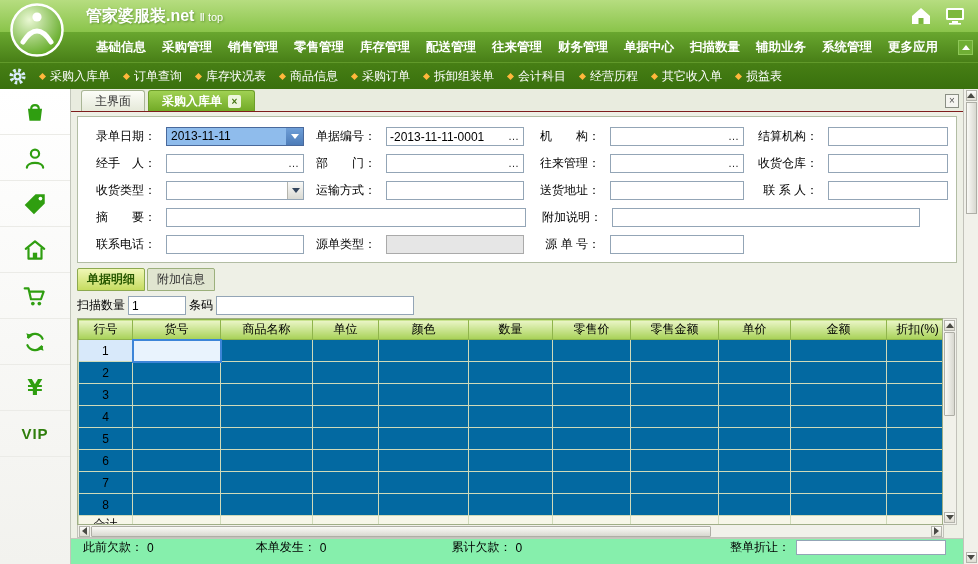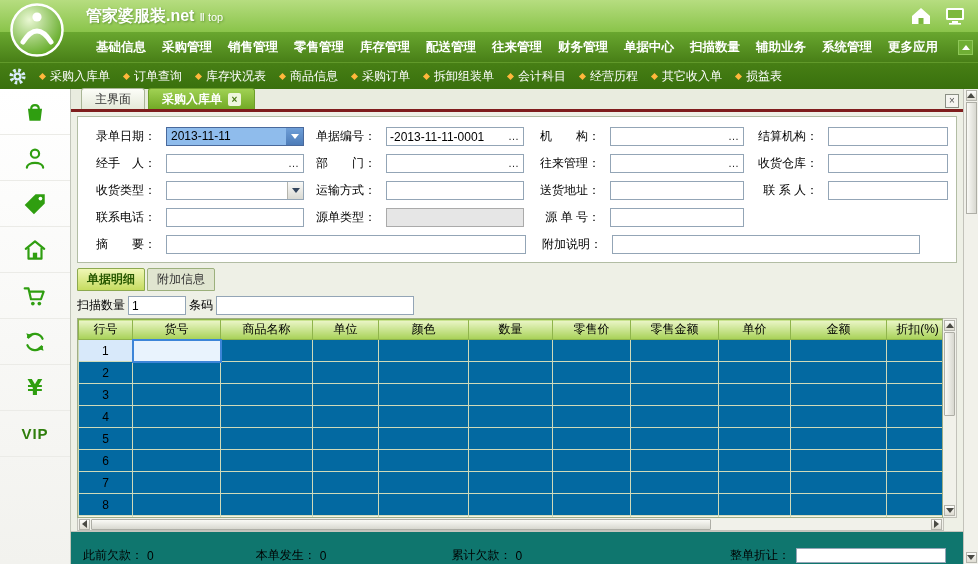--- a/index.html
+++ b/index.html
@@ -22,21 +22,21 @@
 .ti{display:flex;align-items:center;color:#fff;padding:0 7px;white-space:nowrap;cursor:pointer}
 .dot{width:5px;height:5px;background:#ffb83c;transform:rotate(45deg);margin-right:5px;flex:none}
 
 .body{display:flex;height:475px}
 .sidebar{width:71px;background:linear-gradient(#ffffff,#f2f2ee);border-right:1px solid #c2c6ba;display:flex;flex-direction:column}
 .sb{height:46px;display:flex;align-items:center;justify-content:center;border-bottom:1px solid #ebebe7;cursor:pointer}
 .yuan{font-size:22px;font-weight:bold;color:#2f9e10;font-family:"DejaVu Sans",sans-serif}
 .vip{font-size:15px;font-weight:bold;color:#2f7e0c;letter-spacing:1px}
 .content{flex:1;display:flex;flex-direction:column;min-width:0}
 
-.tabstrip{height:23px;display:flex;align-items:flex-end;padding-left:10px;background:#e9ecdf;border-bottom:3px solid #7f1d1d;position:relative}
+.tabstrip{height:23px;display:flex;align-items:flex-end;padding-left:10px;background:#e9ecdf;border-bottom:1px solid #7f1d1d;position:relative}
 .tab{padding:3px 13px;background:linear-gradient(#fcfdf8,#e5e9d9);border:1px solid #a9b595;border-bottom:none;border-radius:3px 3px 0 0;margin-right:3px;color:#333;cursor:pointer;display:flex;align-items:center;gap:6px;height:21px}
 .tab.active{background:linear-gradient(#a0d153,#72aa26);color:#fff;font-weight:bold;border-color:#6d9e2a}
 .tab-x{width:13px;height:13px;background:#eef6dd;color:#457612;font-size:10px;line-height:13px;text-align:center;border-radius:2px;font-weight:bold;cursor:pointer}
 .close-all{position:absolute;right:4px;top:5px;width:14px;height:14px;border:1px solid #8a8f84;background:#f5f5f0;color:#555;font-size:10px;line-height:12px;text-align:center;cursor:pointer}
 
 .form-panel{margin:4px 6px 2px;background:#fff;border:1px solid #b2bda4;padding:9px 6px 7px 2px}
 .fr{display:flex;align-items:center;margin-bottom:6px;height:21px}
 .fr:last-child{margin-bottom:0}
 .lab{text-align:right;padding-right:10px;white-space:pre;flex:none}
 .l1{width:86px}.l2{width:82px}.l3{width:86px}.l4{width:84px}
@@ -80,21 +80,21 @@
 .sbtn{width:11px;height:11px;background:linear-gradient(#fdfdfb,#dedcd2);border:1px solid #b4b4ac;display:flex;align-items:center;justify-content:center;flex:none;cursor:pointer}
 .vthumb{width:11px;height:84px;background:linear-gradient(90deg,#fafaf6,#d8d8d0);border:1px solid #aeaea6;border-radius:1px;margin-top:1px;cursor:pointer}
 .hthumb{height:11px;width:620px;background:linear-gradient(#fafaf6,#d8d8d0);border:1px solid #aeaea6;border-radius:1px;margin-left:1px;cursor:pointer}
 .spacer{flex:1}
 .tri-u{width:0;height:0;border-left:4px solid transparent;border-right:4px solid transparent;border-bottom:5px solid #4a4a44}
 .tri-d{width:0;height:0;border-left:4px solid transparent;border-right:4px solid transparent;border-top:5px solid #4a4a44}
 .tri-l{width:0;height:0;border-top:4px solid transparent;border-bottom:4px solid transparent;border-right:5px solid #4a4a44}
 .tri-r{width:0;height:0;border-top:4px solid transparent;border-bottom:4px solid transparent;border-left:5px solid #4a4a44}
 .tri-u.w{border-bottom-color:#fff}
 
-.footer{height:33px;display:flex;align-items:flex-end;background:#0f766e;border-top:1px solid #c6c6be;padding-left:12px;font-size:12px}
+.footer{height:26px;display:flex;align-items:flex-start;background:#86efac;border-top:1px solid #c6c6be;padding-left:12px;font-size:12px}
 .fdiv{display:flex;align-items:center;gap:4px}
 .m2{margin-left:102px}.m3{margin-left:125px}.m4{margin-left:208px}
 .disc-inp{width:150px;height:15px;border:1px solid #93a5b6;margin-left:2px;font-size:11px;font-family:inherit}
 
 .pagescroll{width:15px;background:#f1f1ea;border-left:1px solid #c2c2ba;display:flex;flex-direction:column;align-items:center;padding:1px}
 .pthumb{width:11px;height:112px;background:linear-gradient(90deg,#fafaf6,#d8d8d0);border:1px solid #aeaea6;margin-top:1px;cursor:pointer}
 .ic-green{stroke:#2f9e10;fill:none;stroke-width:2;stroke-linecap:round;stroke-linejoin:round}
 </style>
 </head>
 <body>
@@ -298,32 +298,32 @@
               </div>
             </div>
           <span class="lab l2">运输方式：</span>
           <div class="fld"><input class="inp" style=""></div>
           <span class="lab l3">送货地址：</span>
           <div class="fld f3"><input class="inp" style=""></div>
           <span class="lab l4">联 系 人：</span>
           <div class="fld flast"><input class="inp" style=""></div>
         </div>
         <div class="fr">
+          <span class="lab l1">摘　　要：</span>
+          <div class="fld wide"><input class="inp" style=""></div>
+          <span class="lab l3">附加说明：</span>
+          <div class="fld noteF"><input class="inp" style=""></div>
+        </div>
+        <div class="fr">
           <span class="lab l1">联系电话：</span>
           <div class="fld"><input class="inp" style=""></div>
           <span class="lab l2">源单类型：</span>
           <div class="fld"><input class="inp dis" disabled="" style=""></div>
           <span class="lab l3">源 单 号：</span>
           <div class="fld f3"><input class="inp" style=""></div>
-        </div>
-        <div class="fr">
-          <span class="lab l1">摘　　要：</span>
-          <div class="fld wide"><input class="inp" style=""></div>
-          <span class="lab l3">附加说明：</span>
-          <div class="fld noteF"><input class="inp" style=""></div>
         </div>
       </div>
 
       <div class="dtabs">
         <span class="dtab active">单据明细</span>
         <span class="dtab">附加信息</span>
       </div>
 
       <div class="scanrow">
         <span>扫描数量</span>

